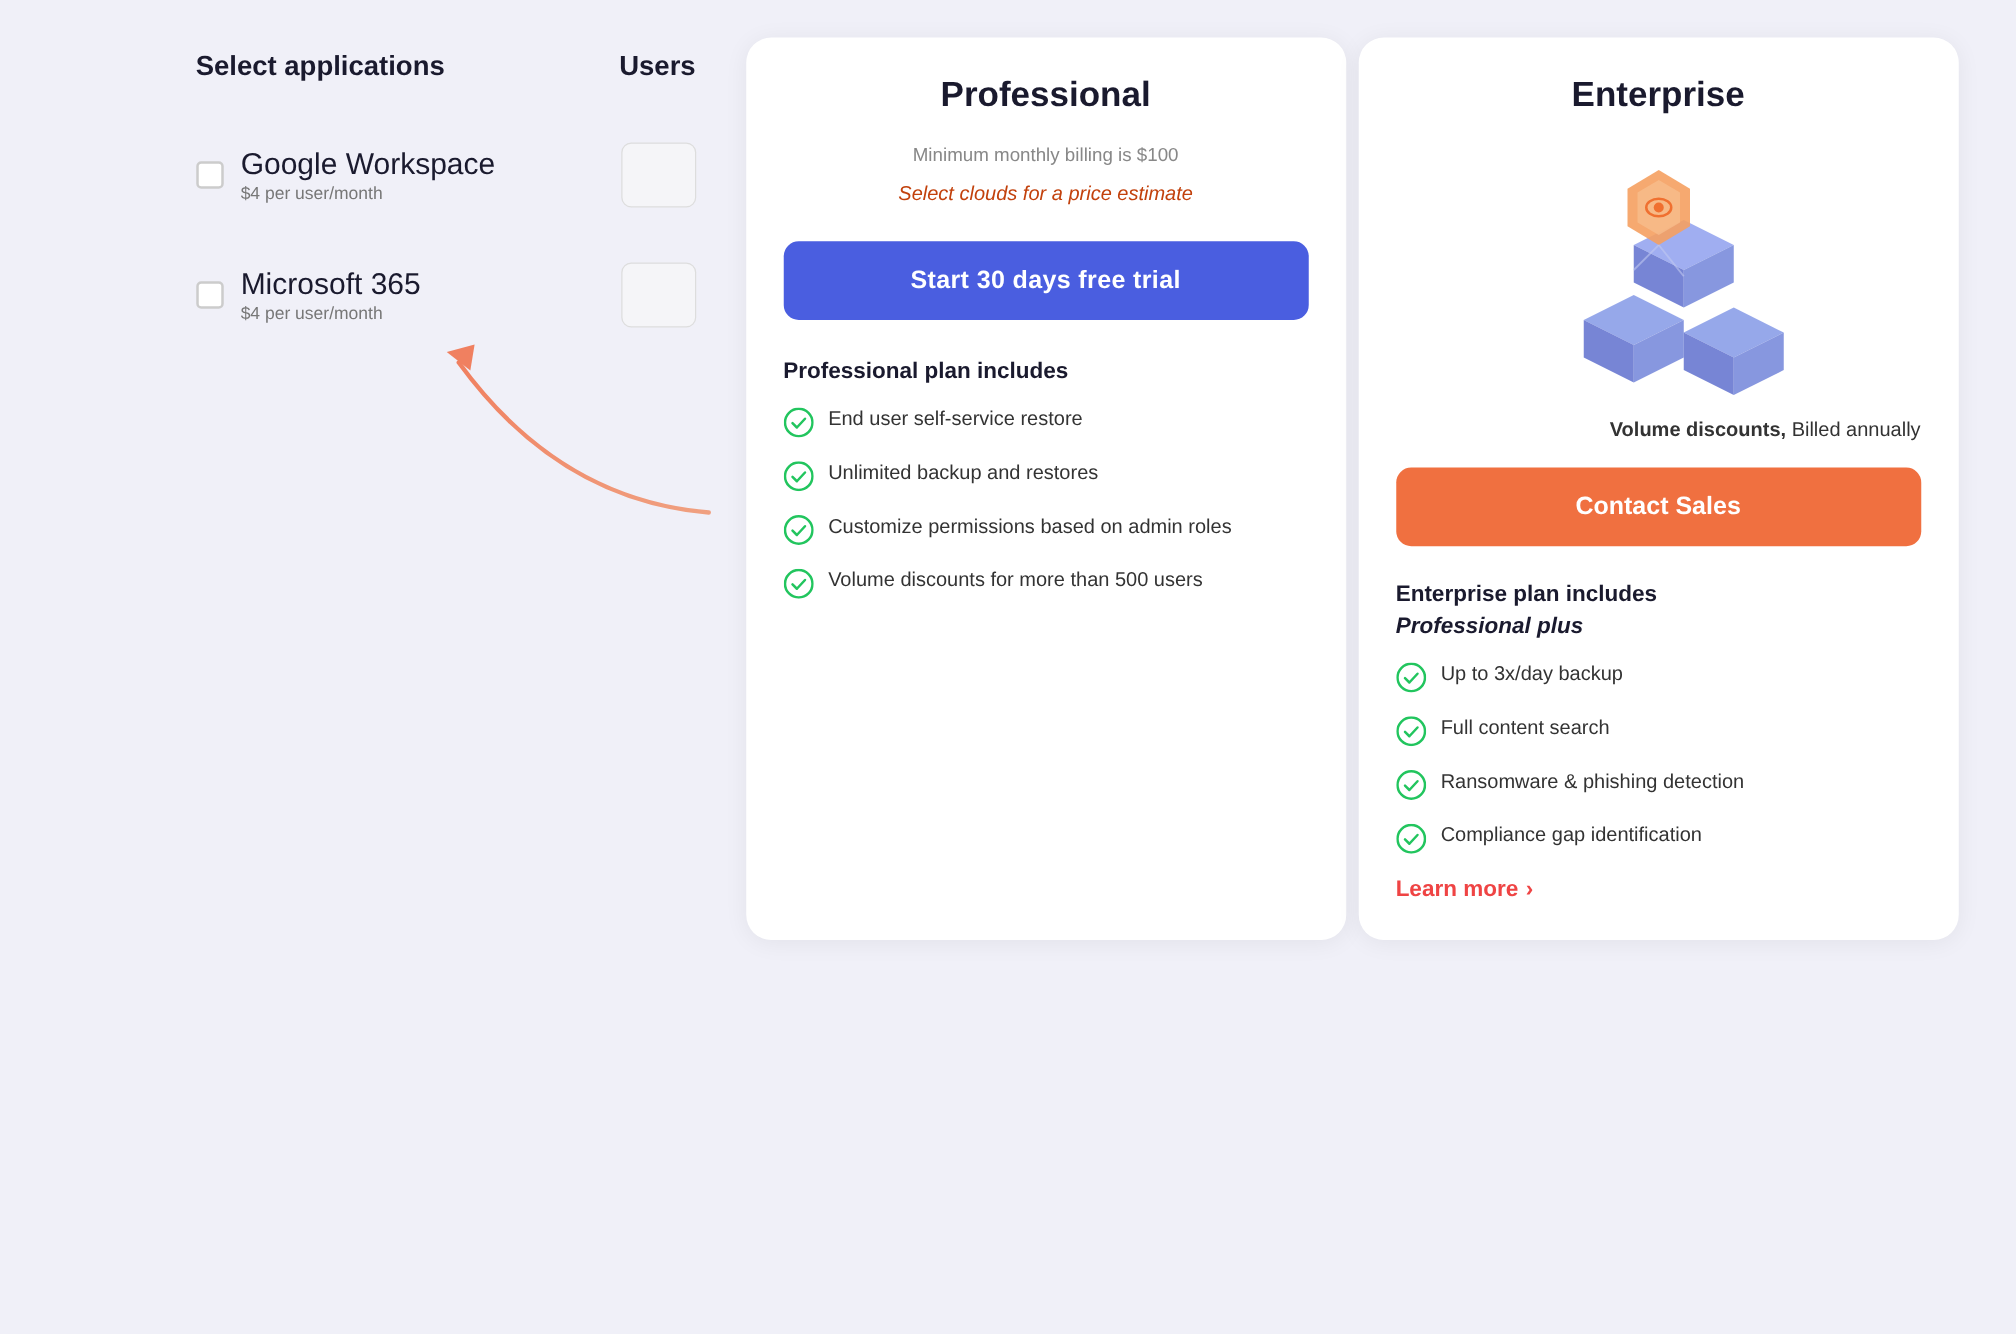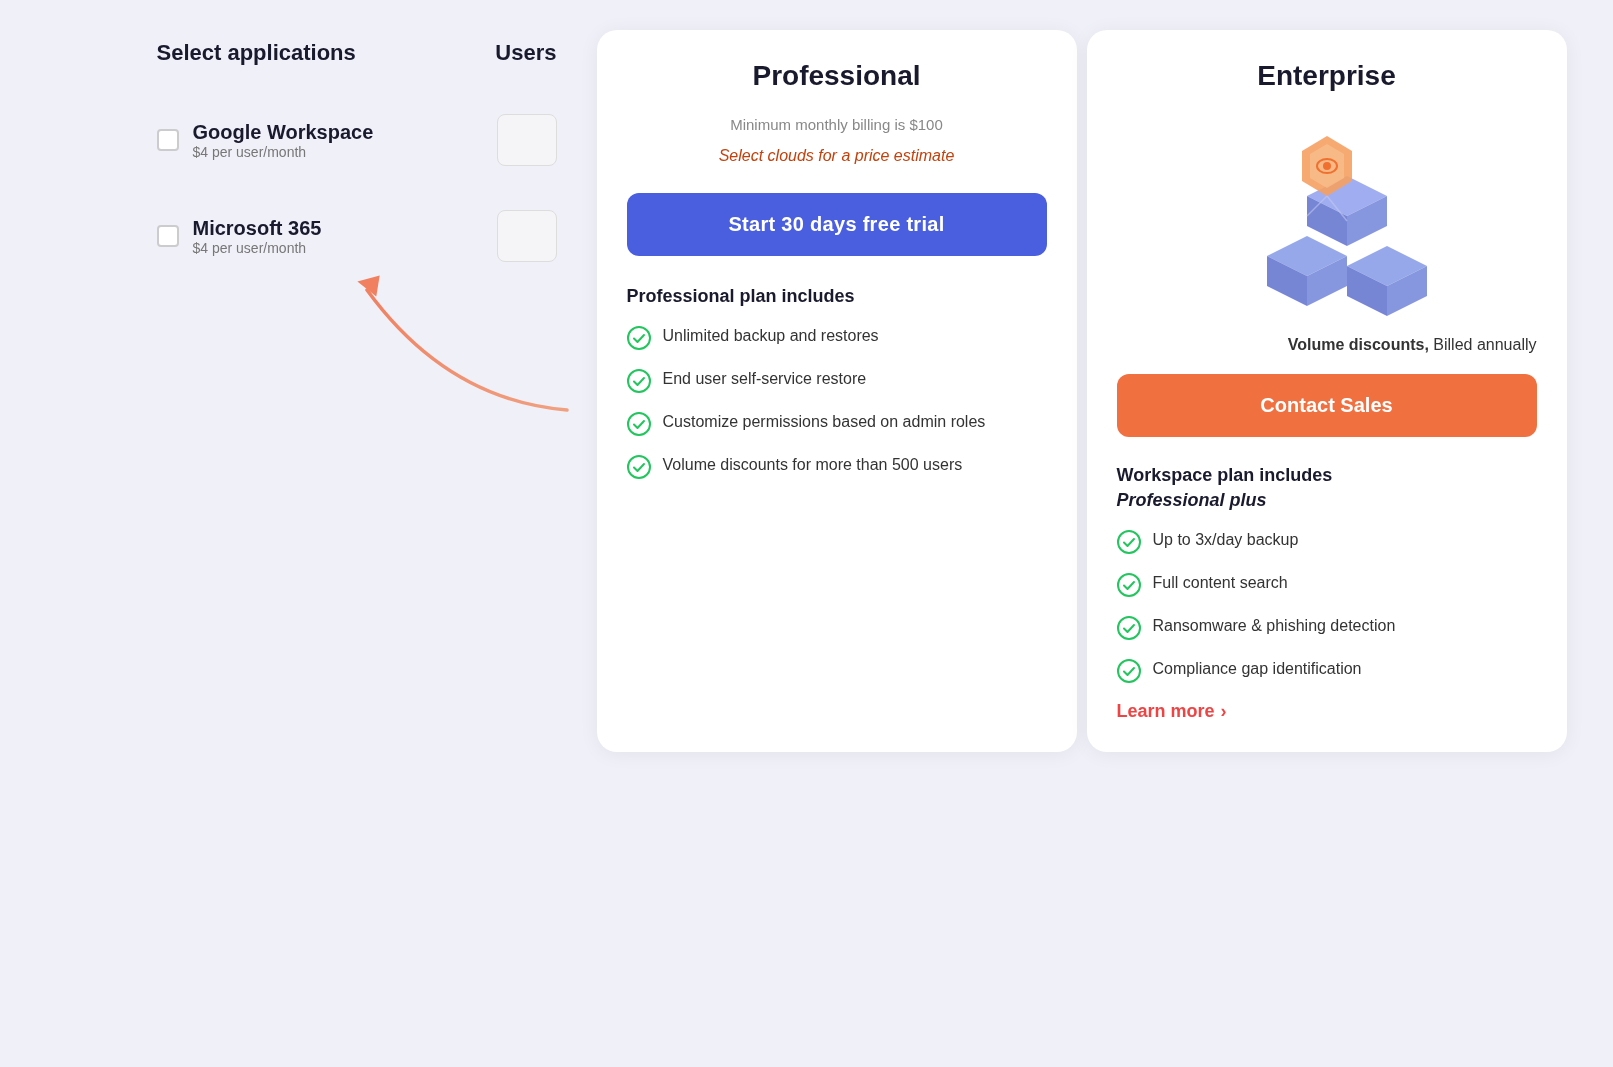--- a/index.html
+++ b/index.html
@@ -57,22 +57,22 @@
       height: 22px;
       border: 2px solid #ccc;
       border-radius: 4px;
       flex-shrink: 0;
       background: white;
     }
     .app-info {
       flex: 1;
     }
     .app-name {
-      font-size: 20px;
-      font-weight: 700;
+      font-size: 24px;
+      font-weight: 400;
       color: #1a1a2e;
     }
     .app-price {
       font-size: 14px;
       color: #777;
     }
     .users-input {
       width: 60px;
       height: 52px;
       border: 1.5px solid #ddd;
@@ -285,28 +285,28 @@
 
     <button class="trial-button">Start 30 days free trial</button>
 
     <div class="plan-includes-title">Professional plan includes</div>
 
     <div class="feature-item">
       <svg class="check-icon" viewBox="0 0 24 24">
         <circle cx="12" cy="12" r="11" stroke="#22c55e" stroke-width="2" fill="none"></circle>
         <path d="M7 12.5l3.5 3.5 6.5-7" stroke="#22c55e" stroke-width="2" fill="none" stroke-linecap="round" stroke-linejoin="round"></path>
       </svg>
+      <span class="feature-text">End user self-service restore</span>
+    </div>
+    <div class="feature-item">
+      <svg class="check-icon" viewBox="0 0 24 24">
+        <circle cx="12" cy="12" r="11" stroke="#22c55e" stroke-width="2" fill="none"></circle>
+        <path d="M7 12.5l3.5 3.5 6.5-7" stroke="#22c55e" stroke-width="2" fill="none" stroke-linecap="round" stroke-linejoin="round"></path>
+      </svg>
       <span class="feature-text">Unlimited backup and restores</span>
-    </div>
-    <div class="feature-item">
-      <svg class="check-icon" viewBox="0 0 24 24">
-        <circle cx="12" cy="12" r="11" stroke="#22c55e" stroke-width="2" fill="none"></circle>
-        <path d="M7 12.5l3.5 3.5 6.5-7" stroke="#22c55e" stroke-width="2" fill="none" stroke-linecap="round" stroke-linejoin="round"></path>
-      </svg>
-      <span class="feature-text">End user self-service restore</span>
     </div>
     <div class="feature-item">
       <svg class="check-icon" viewBox="0 0 24 24">
         <circle cx="12" cy="12" r="11" stroke="#22c55e" stroke-width="2" fill="none"></circle>
         <path d="M7 12.5l3.5 3.5 6.5-7" stroke="#22c55e" stroke-width="2" fill="none" stroke-linecap="round" stroke-linejoin="round"></path>
       </svg>
       <span class="feature-text">Customize permissions based on admin roles</span>
     </div>
     <div class="feature-item">
       <svg class="check-icon" viewBox="0 0 24 24">
@@ -355,21 +355,21 @@
       </svg>
     </div>
 
     <p class="ent-billing-text">
       <span class="ent-billing-bold">Volume discounts,</span>
       <span> Billed annually</span>
     </p>
 
     <button class="contact-button">Contact Sales</button>
 
-    <div class="ent-includes-title">Workspace plan includes</div>
+    <div class="ent-includes-title">Enterprise plan includes</div>
     <div class="ent-includes-sub">Professional plus</div>
 
     <div class="feature-item">
       <svg class="check-icon" viewBox="0 0 24 24">
         <circle cx="12" cy="12" r="11" stroke="#22c55e" stroke-width="2" fill="none"></circle>
         <path d="M7 12.5l3.5 3.5 6.5-7" stroke="#22c55e" stroke-width="2" fill="none" stroke-linecap="round" stroke-linejoin="round"></path>
       </svg>
       <span class="feature-text">Up to 3x/day backup</span>
     </div>
     <div class="feature-item">

